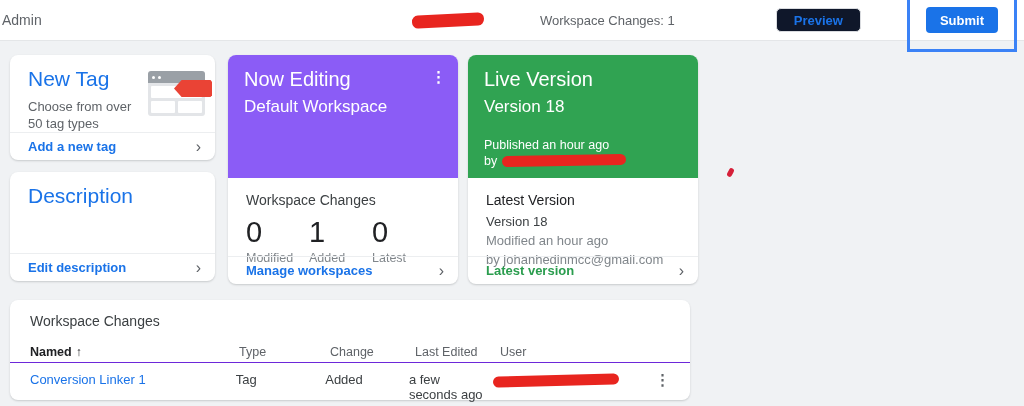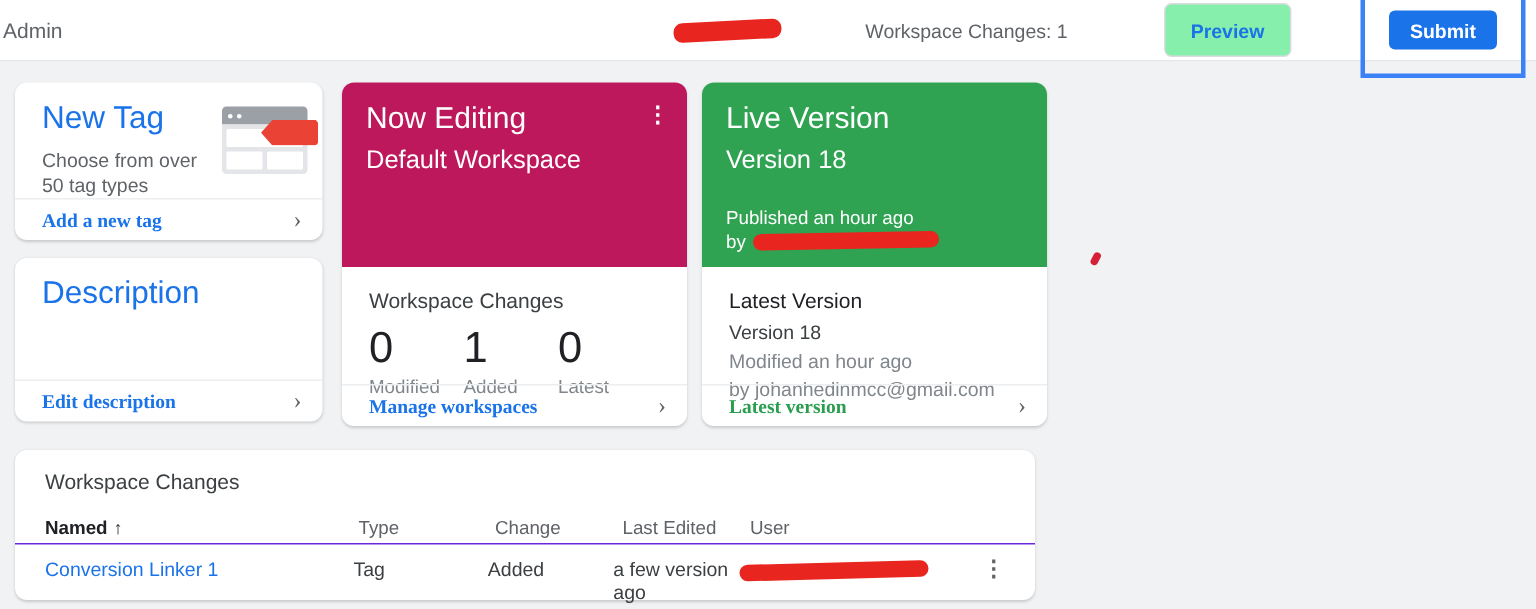--- a/index.html
+++ b/index.html
@@ -13,40 +13,40 @@
             border-bottom: 1px solid #e4e6e8; display: flex; align-items: center; }
   .admin-label { margin-left: 2px; font-size: 14px; color: #5f6368; cursor: pointer; }
   .topbar-right { margin-left: auto; display: flex; align-items: center; padding-right: 7px; gap: 40px; }
   .wc-label { font-size: 13px; color: #5f6368; margin-right: 24px; white-space: nowrap; }
 
   .scribble { background: #e8251f; border-radius: 6px; display: inline-block; }
   .scribble-top { width: 72px; height: 13px; transform: rotate(-3deg); margin-right: 16px; }
   .scribble-green { width: 124px; height: 11px; transform: rotate(-1deg); margin-left: 5px; vertical-align: -1px; }
   .scribble-row { width: 126px; height: 11px; transform: rotate(-1.5deg); margin-top: 3px; }
 
-  .btn-preview { height: 36px; padding: 0 17px; background: #86efac; border: 1px solid #dadce0;
+  .btn-preview { height: 24px; padding: 0 17px; background: #0f172a; border: 1px solid #dadce0;
                  border-radius: 5px; color: #1a73e8; font-size: 13px; font-weight: 600;
-                 font-family: inherit; cursor: pointer; margin-right: 6px; }
+                 font-family: inherit; cursor: pointer; margin-right: 6px; margin-left: 37px; }
   .submit-wrap { border: 3px solid #3b82f6; padding: 16px; display: inline-flex; }
   .btn-submit { height: 26px; padding: 0 14px; background: #1a73e8; border: none; border-radius: 4px;
                 color: #fff; font-size: 13px; font-weight: 600; font-family: inherit; cursor: pointer; }
 
   
   .card { position: absolute; background: #fff; border-radius: 8px;
           box-shadow: 0 1px 2px rgba(60,64,67,.22); }
   .card-newtag  { left: 10px;  top: 55px;  width: 205px; height: 105px; }
   .card-desc    { left: 10px;  top: 172px; width: 205px; height: 109px; }
   .card-editing { left: 228px; top: 55px;  width: 230px; height: 229px; }
   .card-live    { left: 468px; top: 55px;  width: 230px; height: 229px; }
   .card-table   { left: 10px;  top: 300px; width: 680px; height: 100px; }
 
   .card-footer { position: absolute; left: 0; right: 0; bottom: 0; height: 28px;
                  border-top: 1px solid #eceef0; display: flex; align-items: center;
                  justify-content: space-between; padding: 0 14px 0 18px;
-                 font-size: 13px; font-weight: 600; cursor: pointer; font-family: Liberation Serif, serif; }
+                 font-size: 13px; font-weight: 600; cursor: pointer; }
   .link-blue  { color: #1a73e8; }
   .link-green { color: #2a9d4e; }
   .chev { color: #5f6368; font-size: 16px; font-weight: 400; line-height: 1; }
 
   .blue-title { position: absolute; left: 18px; top: 12px; font-size: 21px; color: #1a73e8; }
   .nt-subtitle { position: absolute; left: 18px; top: 43px; width: 120px; font-size: 13px;
                  line-height: 17px; color: #5f6368; }
 
   
   .tagwin { position: absolute; right: 10px; top: 16px; width: 57px; height: 45px; }
@@ -56,21 +56,21 @@
   .tagwin-body { height: 33px; background: #e3e5e8; border-radius: 0 0 3px 3px; padding: 3px;
                  display: grid; grid-template-columns: 1fr 1fr; gap: 3px; }
   .tagwin-cell { background: #fff; border-radius: 1px; }
   .tagwin-wide { grid-column: 1 / span 2; }
   .tagwin-tag { position: absolute; right: -7px; top: 9px; width: 38px; height: 17px; background: #ea4335;
                 clip-path: polygon(0 50%, 20% 0, 96% 0, 100% 10%, 100% 90%, 96% 100%, 20% 100%); }
 
   
   .color-head { height: 123px; border-radius: 8px 8px 0 0; position: relative;
                 padding: 13px 16px; color: #fff; cursor: pointer; }
-  .head-blue  { background: #be185d; }
+  .head-blue  { background: #8b5cf6; }
   .head-green { background: #30a352; }
   .head-title { font-size: 20px; }
   .head-sub   { font-size: 17px; margin-top: 6px; }
   .kebab { position: absolute; right: 12px; top: 14px; font-size: 15px; font-weight: 700;
            color: #fff; cursor: pointer; line-height: 1; }
 
   .gv-pub { position: absolute; left: 16px; bottom: 9px; font-size: 12.5px; line-height: 16px; }
 
   
   .ed-body { padding: 14px 18px 0; }
@@ -216,21 +216,21 @@
       <span class="col-type">Type</span>
       <span class="col-change">Change</span>
       <span class="col-edited">Last Edited</span>
       <span class="col-user">User</span>
       <span class="col-menu"></span>
     </div>
     <div class="trow">
       <span class="col-name">Conversion Linker 1</span>
       <span class="col-type">Tag</span>
       <span class="col-change">Added</span>
-      <span class="col-edited">a few version ago</span>
+      <span class="col-edited">a few seconds ago</span>
       <span class="col-user">
         <span class="scribble scribble-row"></span>
       </span>
       <span class="col-menu">
         <span class="kebab-gray">⋮</span>
       </span>
     </div>
   </section>
 
   <div class="red-mark"></div>

